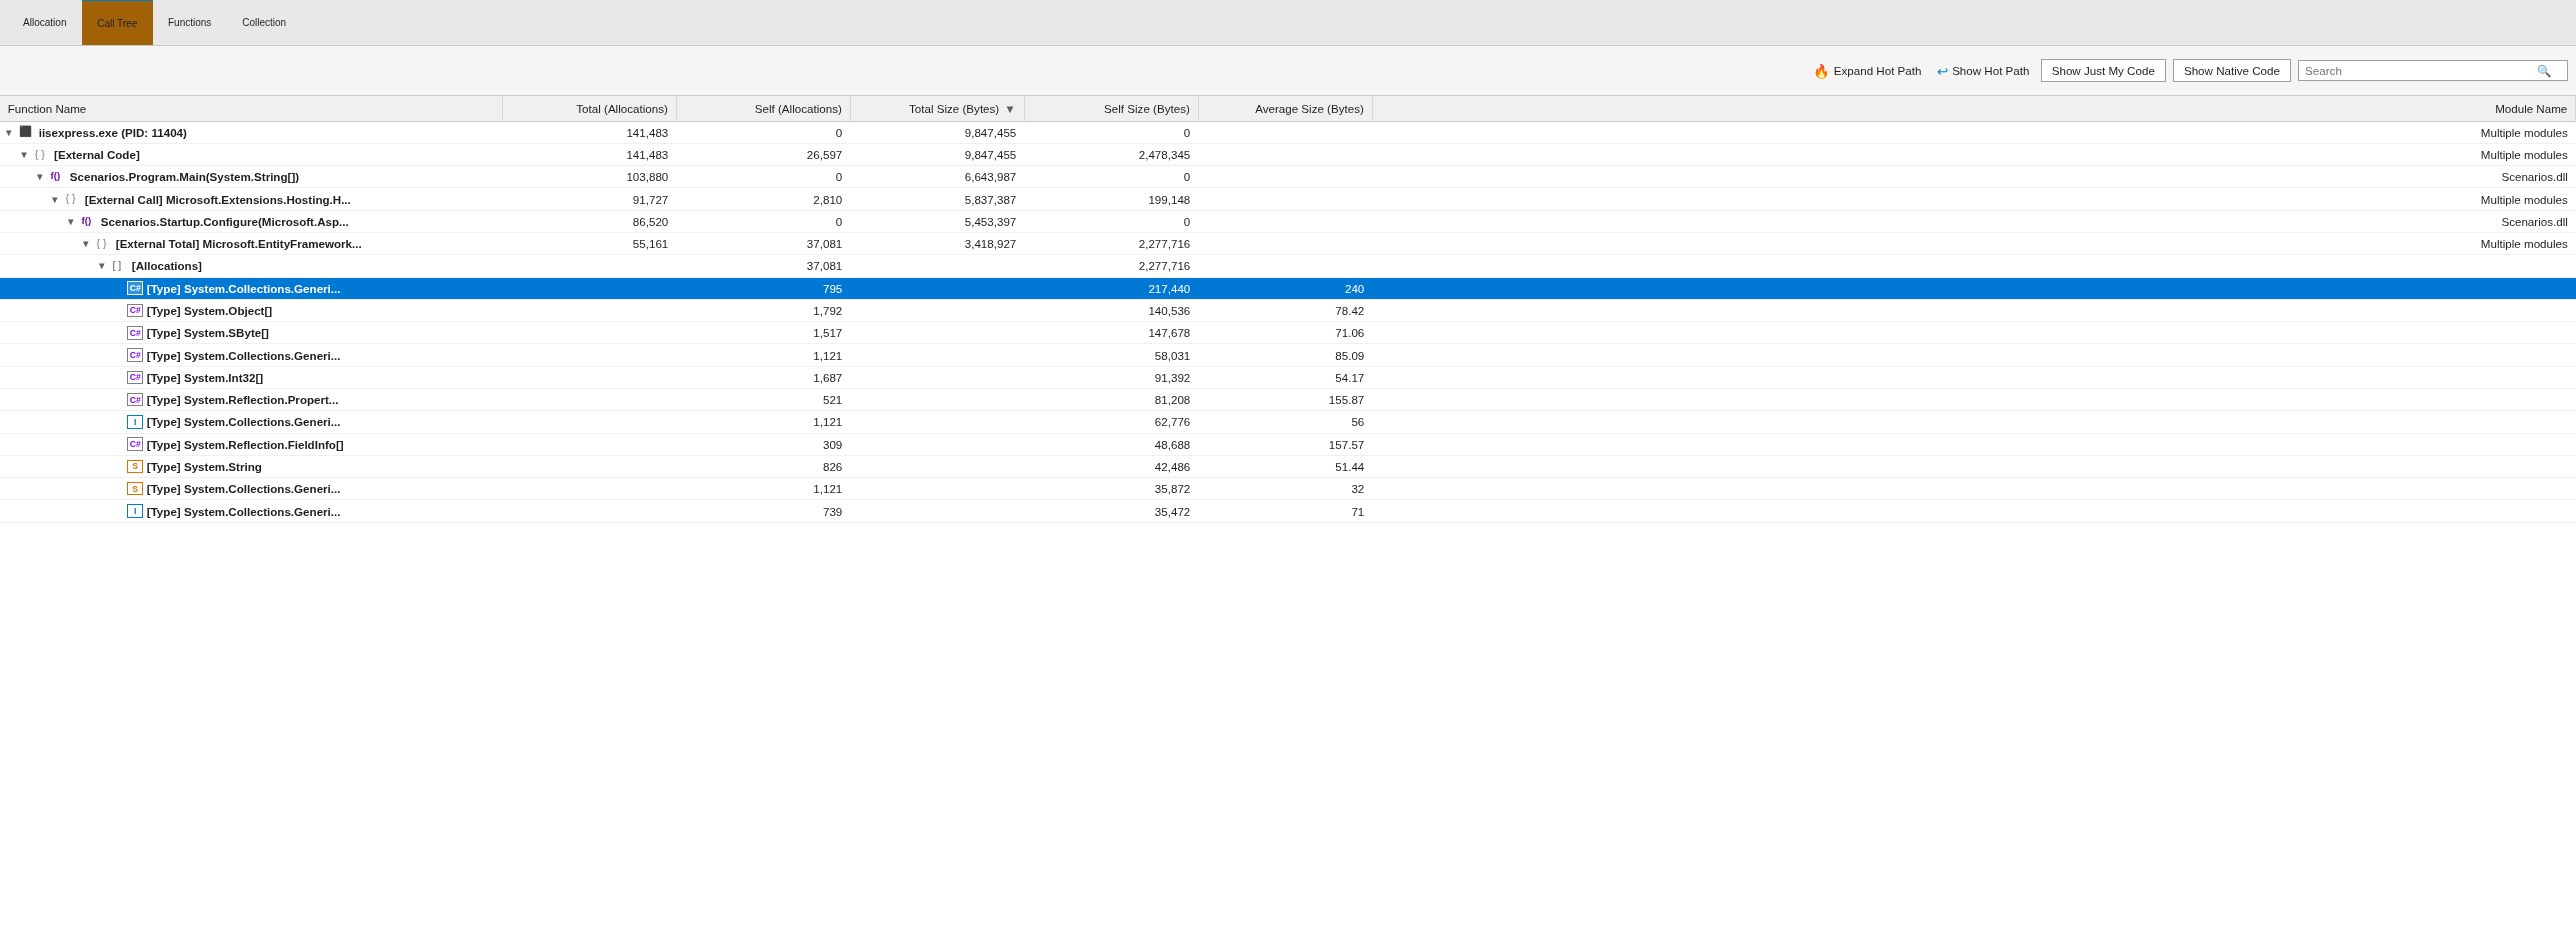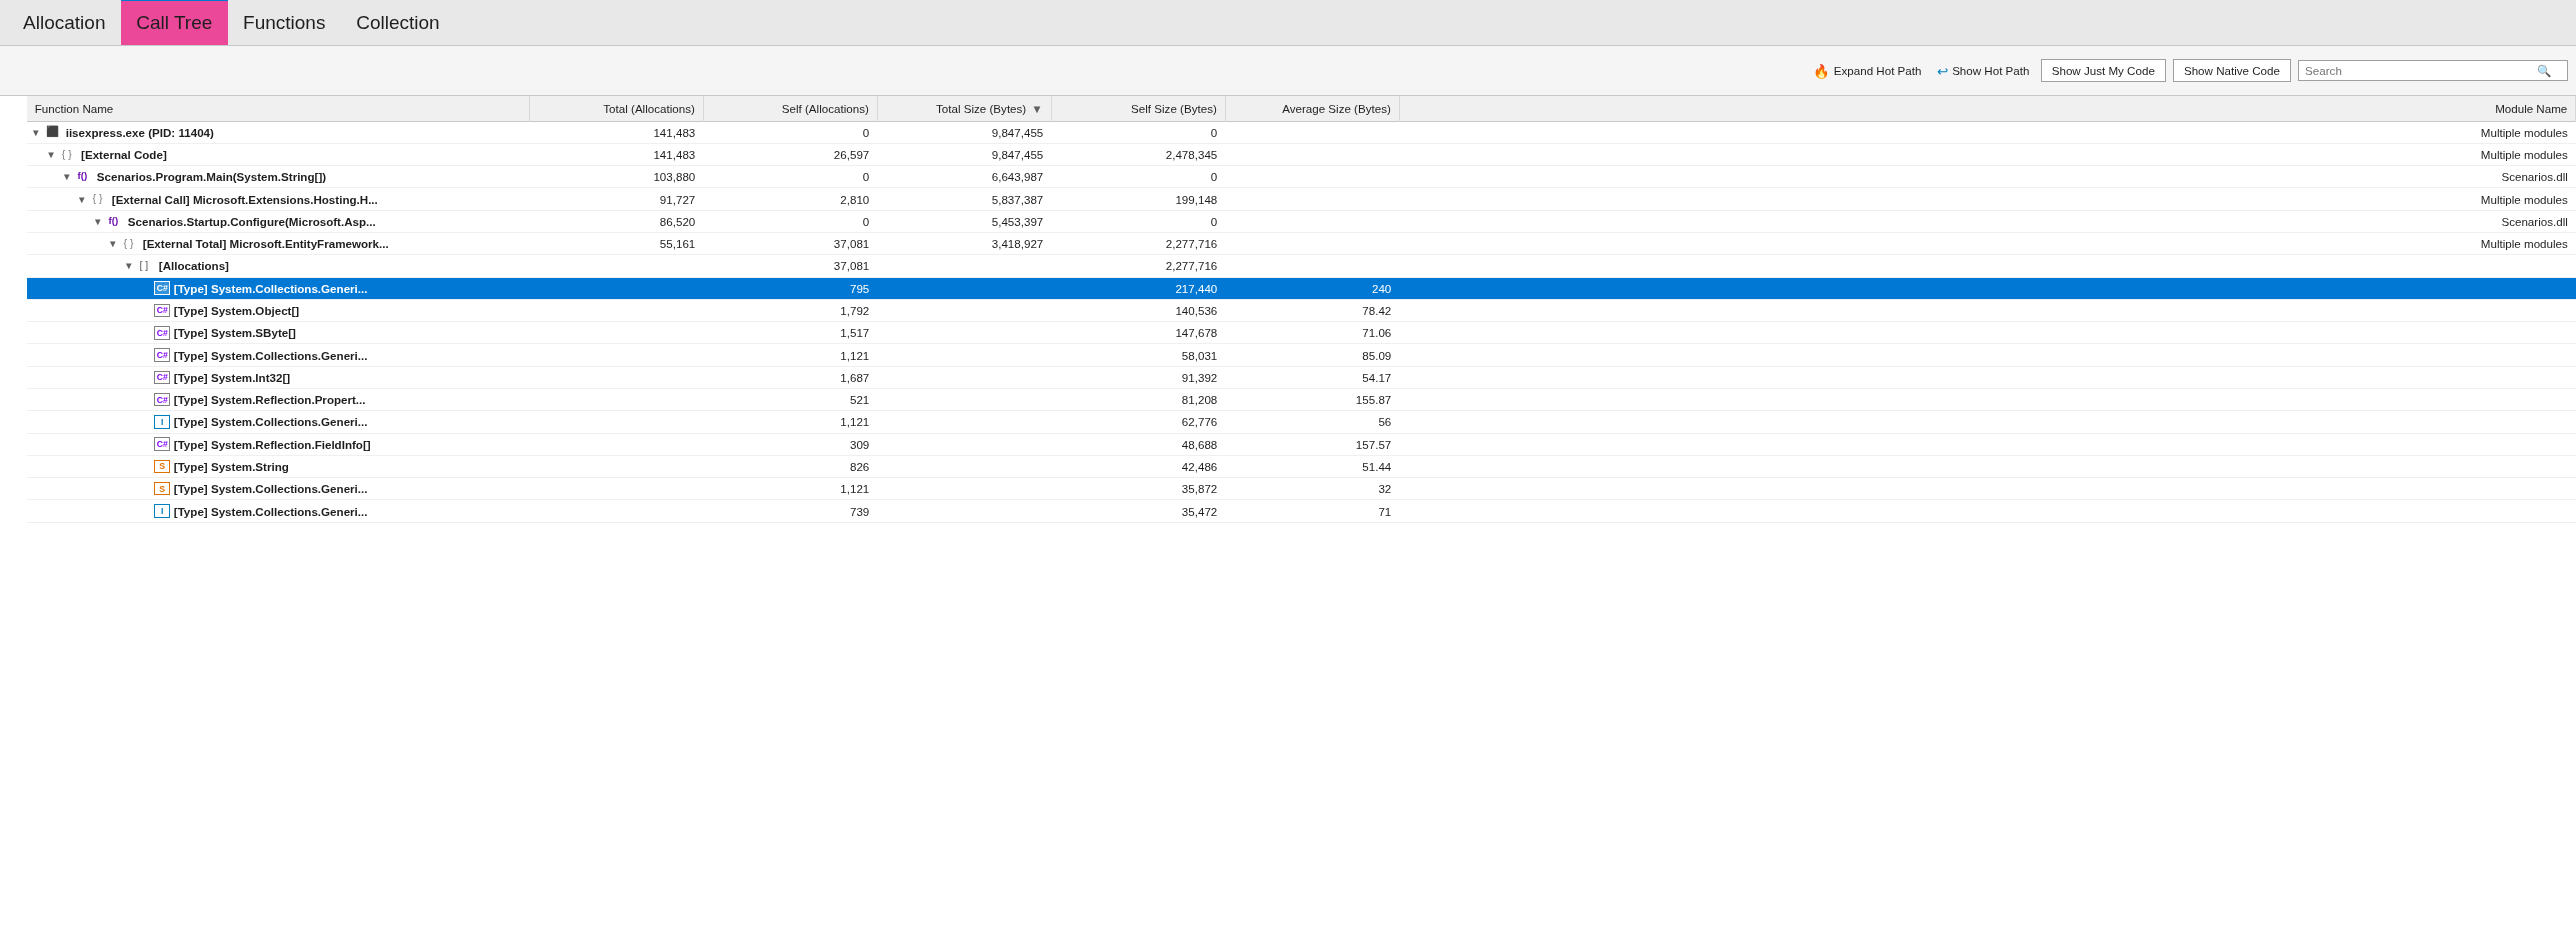--- a/index.html
+++ b/index.html
@@ -18,30 +18,30 @@
       align-items: center;
       background: #e8e8e8;
       border-bottom: 1px solid #c8c8c8;
       padding: 0 7.7px;
       height: 46px;
     }
 
     .tab {
       padding: 7.7px 15.4px;
       cursor: pointer;
-      font-size: 19px;
+      font-size: 10px;
       color: #1e1e1e;
       border: none;
       background: none;
       height: 100%;
       display: flex;
       align-items: center;
     }
     .tab.active {
-      background: #ec4899;
+      background: #a16207;
       border-top: 1.9px solid #007acc;
       color: #1e1e1e;
       text-align: center;
     }
 
     .toolbar {
       display: flex;
       align-items: center;
       justify-content: flex-end;
       background: #f5f5f5;
@@ -92,21 +92,20 @@
       background: transparent;
       color: #1e1e1e;
     }
 
     .search-icon { color: #606060; }
 
     .table-container {
       overflow: auto;
       height: calc(927px - 46px - 50px);
       background: #ffffff;
-      padding-left: 27px;
     }
 
     table {
       width: 100%;
       border-collapse: collapse;
       table-layout: fixed;
     }
 
     thead tr {
       background: #f0f0f0;

